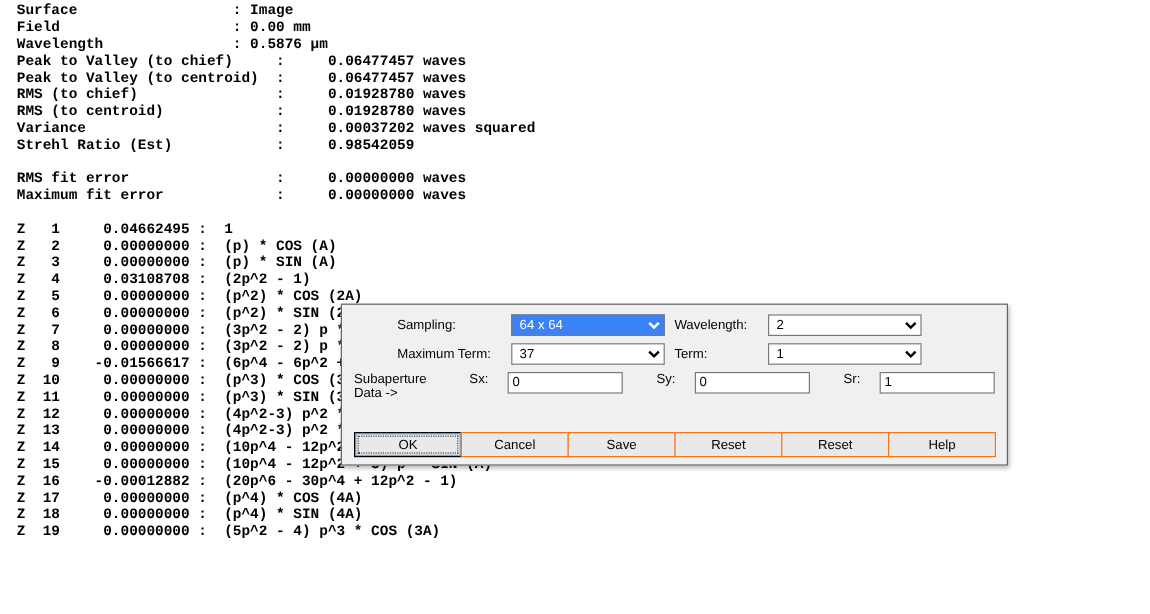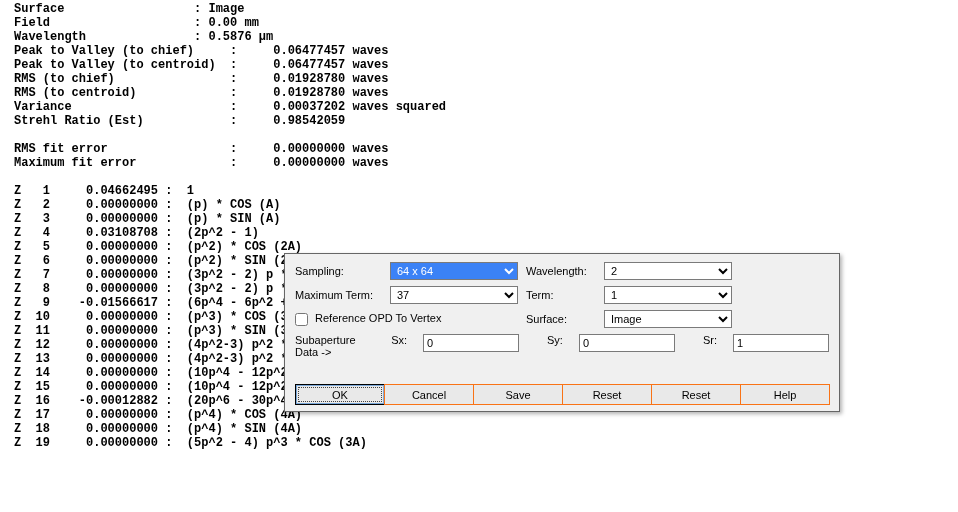--- a/index.html
+++ b/index.html
@@ -40,20 +40,21 @@
   .dialog .body {
     padding: 8px 10px 6px 10px;
   }
   .row {
     display: flex;
     align-items: center;
     margin-bottom: 6px;
   }
   .lbl {
     width: 95px;
+    margin-left: 36px;
   }
   .lbl2 {
     width: 78px;
     margin-left: 8px;
   }
   select.field, input.field {
     font-family: Tahoma, sans-serif;
     font-size: 11px;
     height: 18px;
     box-sizing: border-box;
@@ -170,30 +171,20 @@
     <div class="row">
       <span class="lbl">Maximum Term:</span>
       <select class="field">
         <option>37</option>
       </select>
       <span class="lbl2">Term:</span>
       <select class="field">
         <option>1</option>
       </select>
     </div>
-    <div class="row">
-      <span style="width:223px">
-        <input type="checkbox" class="chk" style="">
-        <span>Reference OPD To Vertex</span>
-      </span>
-      <span class="lbl2">Surface:</span>
-      <select class="field">
-        <option>Image</option>
-      </select>
-    </div>
     <div class="subrow">
       <span class="hdr">Subaperture Data -&gt;</span>
       <span class="slab">Sx:</span>
       <input value="0" style="">
       <span class="slab">Sy:</span>
       <input value="0" style="">
       <span class="slab">Sr:</span>
       <input value="1" style="">
     </div>
     <div class="btnrow">

